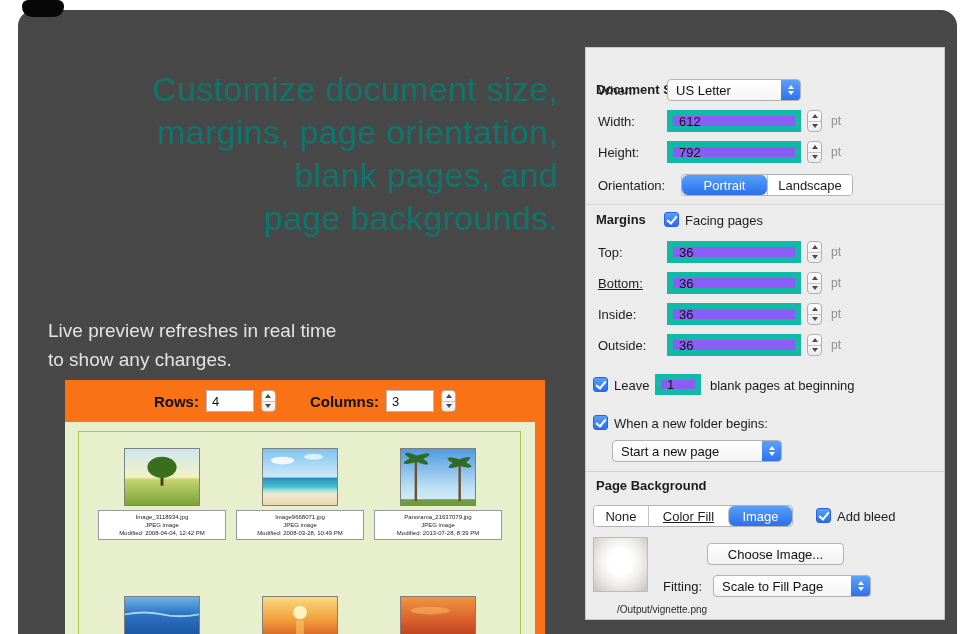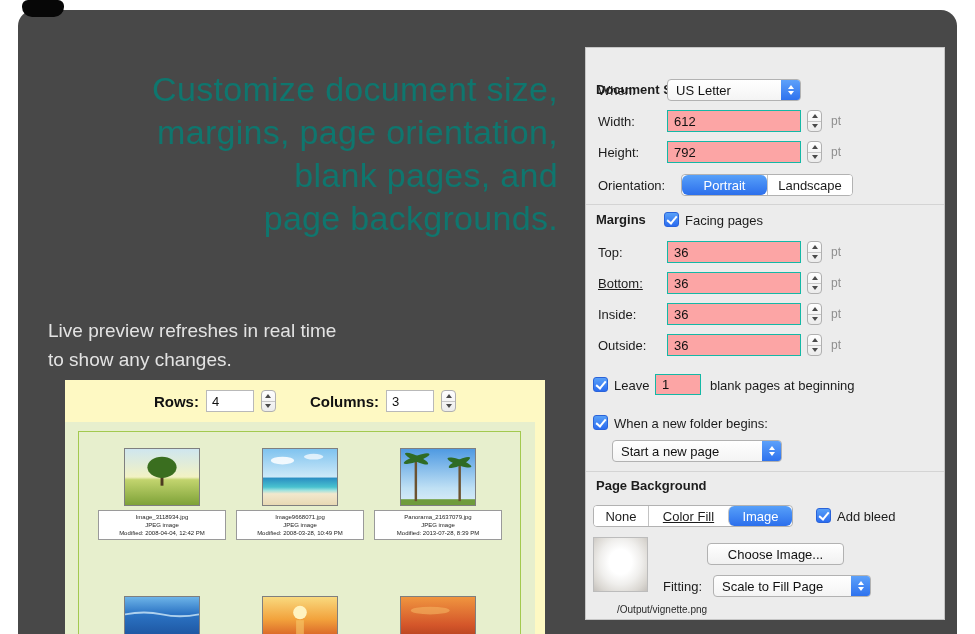--- a/index.html
+++ b/index.html
@@ -6,21 +6,21 @@
   body { font-family:"Liberation Sans", sans-serif; background:#ffffff; }
   .canvas { position:relative; width:975px; height:634px; background:#ffffff; overflow:hidden; }
   .window { position:absolute; left:18px; top:10px; width:939px; height:624px; background:#484848; border-radius:16px 16px 0 0; }
   .bezel-corner { position:absolute; left:22px; top:0; width:42px; height:17px; background:#070707; border-radius:6px 6px 10px 10px; }
 
   
   .hero-title { position:absolute; left:48px; top:68px; width:510px; text-align:right; color:#0f766e; font-size:34px; line-height:43px; font-weight:300; letter-spacing:.3px; }
   .hero-sub { position:absolute; left:48px; top:316px; width:510px; text-align:left; color:#e3e3e3; font-size:19px; line-height:29px; font-weight:300; }
 
   
-  .preview { position:absolute; left:65px; top:380px; width:480px; height:254px; background:#fef9c3; }
+  .preview { position:absolute; left:65px; top:380px; width:480px; height:254px; background:#f97316; }
   .preview-toolbar { position:absolute; left:0; top:0; width:100%; height:42px; display:flex; align-items:center; justify-content:center; gap:34px; }
   .tb-group { display:flex; align-items:center; gap:7px; }
   .tb-label { font-size:15px; font-weight:bold; color:#111; }
   .tb-field { width:48px; height:22px; border:1px solid #b9b9b9; background:#fff; font:13px "Liberation Sans", sans-serif; padding:0 5px; color:#111; }
   .stepper { width:15px; height:22px; background:linear-gradient(#fefefe,#ececec); border:1px solid #b0b0b0; border-radius:4px; display:flex; flex-direction:column; overflow:hidden; flex:0 0 auto; }
   .stepper-half { flex:1; display:flex; align-items:center; justify-content:center; }
   .stepper-half + .stepper-half { border-top:1px solid #c6c6c6; }
   .tri-up { width:0; height:0; border-left:3px solid transparent; border-right:3px solid transparent; border-bottom:4px solid #4a4a4a; }
   .tri-down { width:0; height:0; border-left:3px solid transparent; border-right:3px solid transparent; border-top:4px solid #4a4a4a; }
 
@@ -29,21 +29,21 @@
   .sheet-row { position:absolute; left:0; width:470px; display:flex; justify-content:center; }
   .cell { width:138px; display:flex; flex-direction:column; align-items:center; }
   .thumb { width:76px; height:58px; border:1px solid #7f7f7f; display:block; background:#fff; }
   .caption { margin-top:4px; width:128px; background:#fff; border:1px solid #9a9a9a; padding:2px 2px; text-align:center; font-size:6px; line-height:8px; color:#222; }
 
   
   .settings { position:absolute; left:585px; top:47px; width:360px; height:573px; background:#ececec; border:1px solid #c6c6c6; }
   .s-header { position:absolute; font-size:13px; font-weight:bold; color:#1c1c1c; }
   .s-label { position:absolute; font-size:13px; color:#1c1c1c; white-space:nowrap; }
   .s-unit { position:absolute; font-size:12px; color:#8e8e8e; }
-  .tfield { position:absolute; height:22px; border:1px solid #14b8a6; background:#fca5a5; font:13px "Liberation Sans", sans-serif; padding:0 6px; color:#111; }
+  .tfield { position:absolute; height:22px; border:6px solid #14b8a6; background:#8b5cf6; font:13px "Liberation Sans", sans-serif; padding:0 6px; color:#111; }
   .sep { position:absolute; left:0; width:100%; height:1px; background:#d4d4d4; }
   .s-stepper { position:absolute; }
   .popup { position:absolute; height:22px; background:linear-gradient(#ffffff,#f4f4f4); border:1px solid #b2b2b2; border-radius:4px; display:flex; align-items:stretch; font-size:13px; color:#111; }
   .popup-label { flex:1; display:flex; align-items:center; padding:0 8px; white-space:nowrap; }
   .popup-cap { width:19px; background:linear-gradient(#5da1fa,#2e72ee); border-radius:0 3px 3px 0; display:flex; flex-direction:column; align-items:center; justify-content:center; gap:2px; }
   .popup-cap .tri-up { border-bottom-color:#fff; }
   .popup-cap .tri-down { border-top-color:#fff; }
   .checkbox { position:absolute; width:15px; height:15px; border-radius:3px; background:linear-gradient(#58a0f8,#2b6cf0); border:1px solid #2a63d9; }
   .checkbox::after { content:""; position:absolute; left:4px; top:1px; width:4px; height:8px; border:solid #fff; border-width:0 2px 2px 0; transform:rotate(40deg); }
   .seg { position:absolute; height:22px; display:flex; background:#fff; border:1px solid #b2b2b2; border-radius:4px; overflow:hidden; font-size:13px; }

